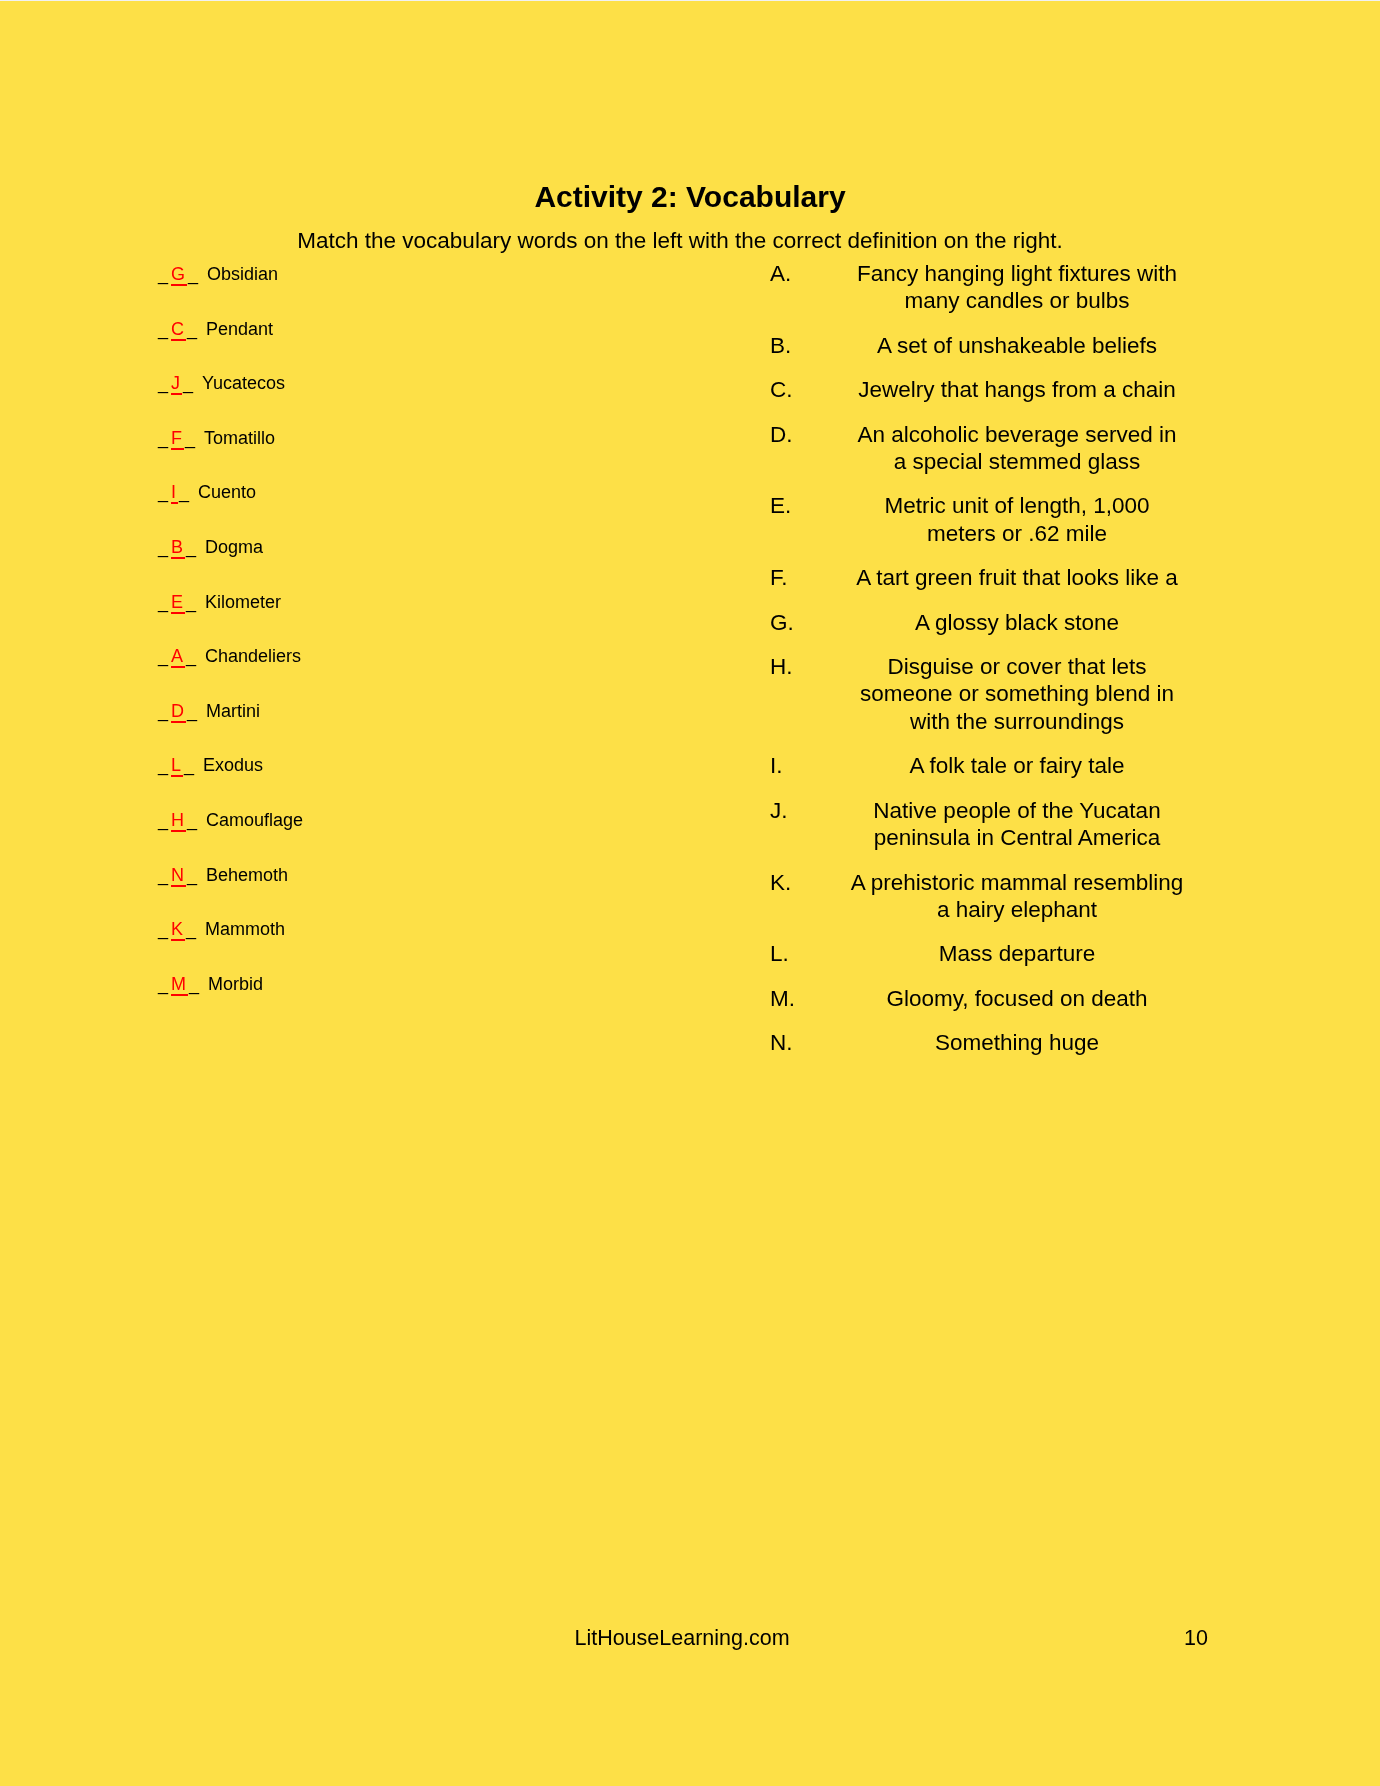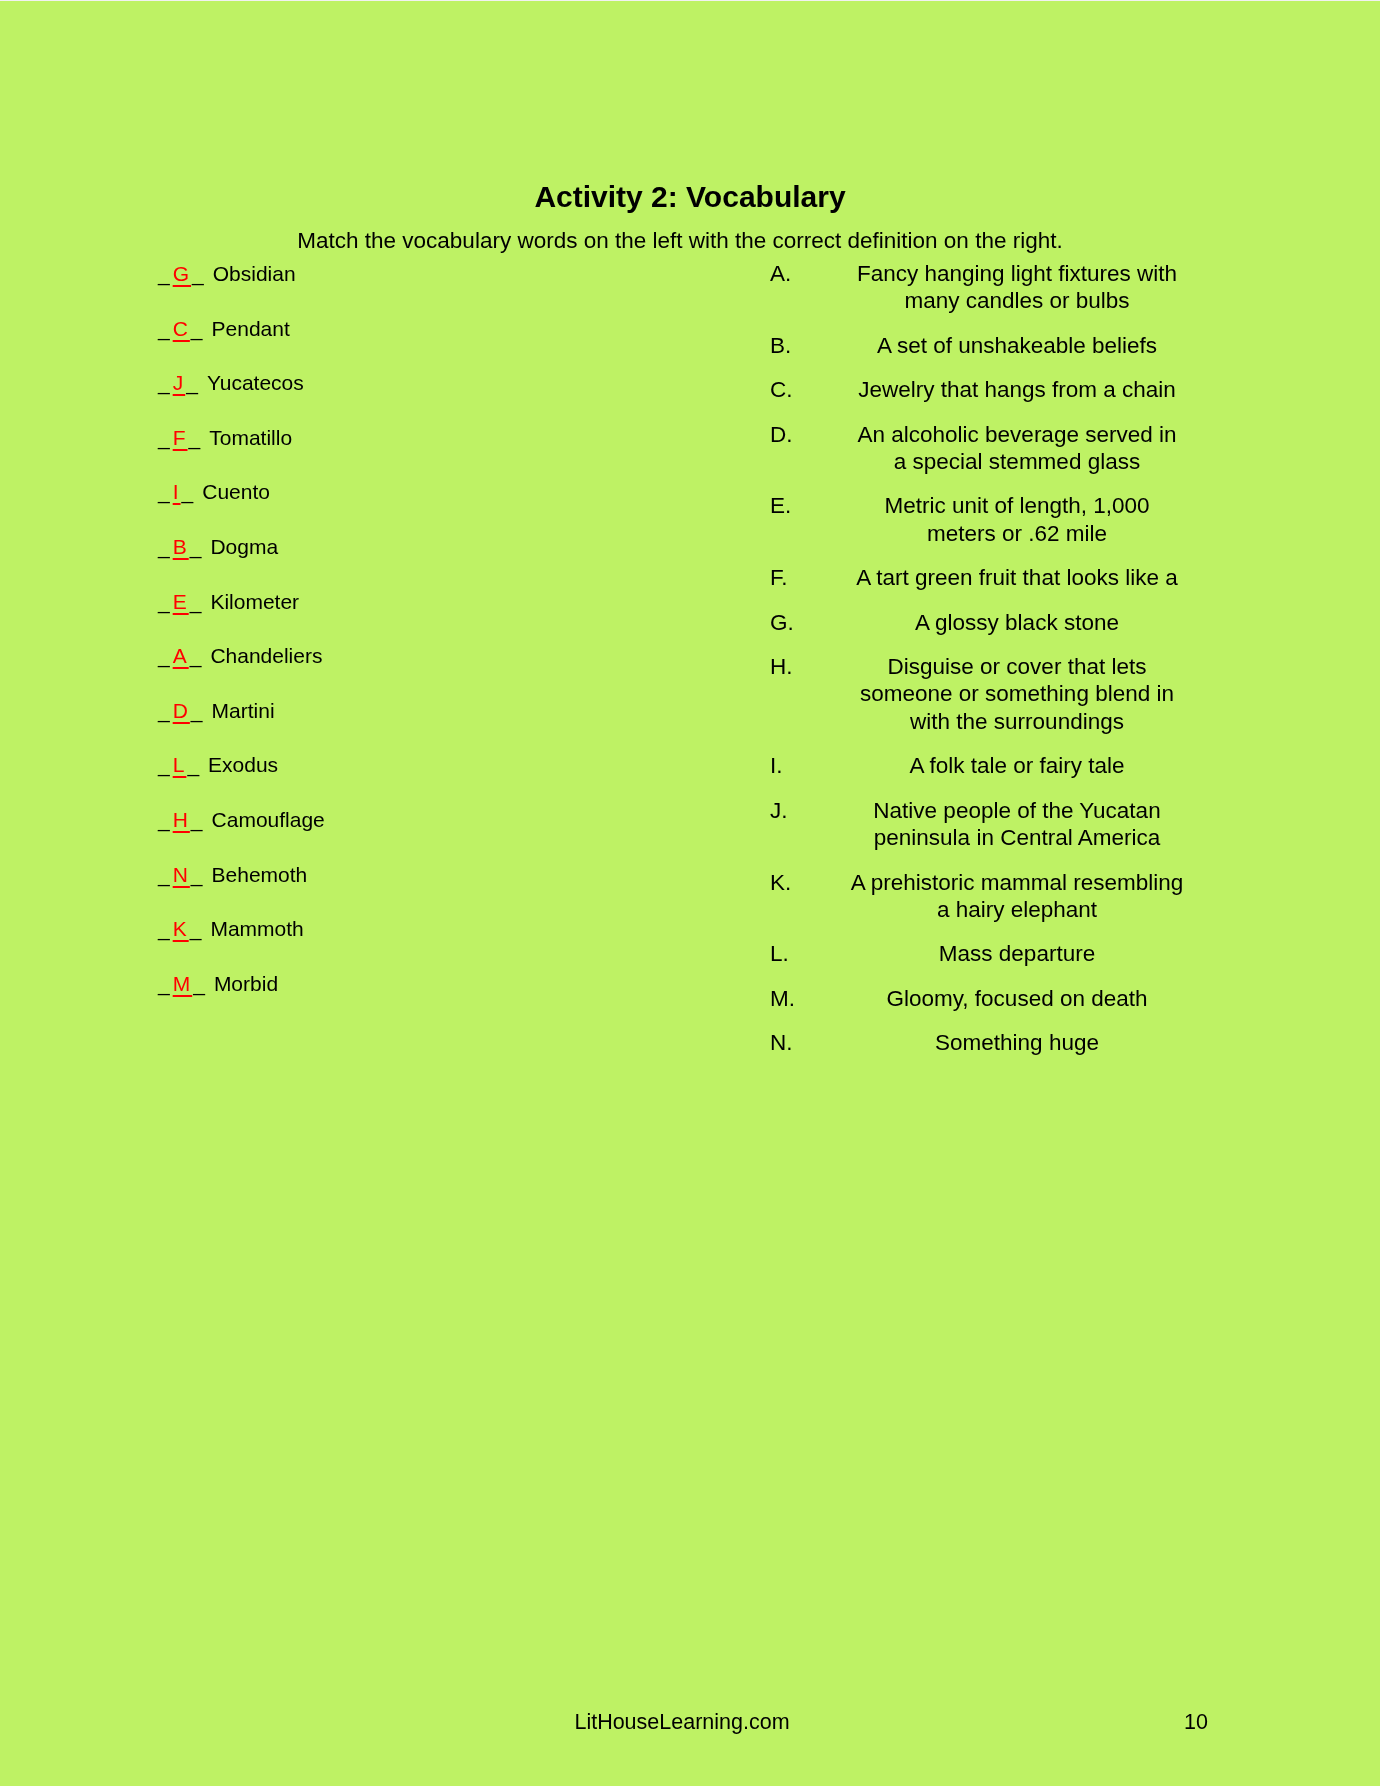--- a/index.html
+++ b/index.html
@@ -1,20 +1,20 @@
 <!DOCTYPE html>
 <html><head>
 <meta charset="utf-8">
 <style>
   html, body { margin: 0; padding: 0; background: #ffffff; }
   .page {
     position: relative;
     width: 1380px;
     height: 1786px;
-    background: #bef264;
+    background: #fde047;
     font-family: "Liberation Sans", sans-serif;
     color: #000000;
     overflow: hidden;
     border-top: 1px solid #f1f1f1;
   }
   .doc-title {
     position: absolute;
     top: 178px;
     left: 0;
     width: 1380px;
@@ -39,21 +39,21 @@
     width: 1064px;
   }
   .vocab-col {
     position: absolute;
     left: 0;
     top: 0;
     width: 480px;
   }
   .vocab-item {
     height: 54.6px;
-    font-size: 21px;
+    font-size: 18px;
     line-height: 28px;
     white-space: nowrap;
   }
   .blank {
     letter-spacing: 2px;
     color: #000000;
   }
   .ans {
     color: #ff0000;
     text-decoration: underline;
@@ -82,21 +82,21 @@
     left: 0;
     width: 1380px;
     text-align: center;
     font-style: italic;
     color: #ff0000;
     font-size: 23px;
     line-height: 33px;
   }
   .footer {
     position: absolute;
-    top: 1708px;
+    top: 1624px;
     left: 0;
     width: 1380px;
     font-size: 21.5px;
     line-height: 26px;
   }
   .footer-site {
     width: 1364px;
     text-align: center;
   }
   .page-number {

